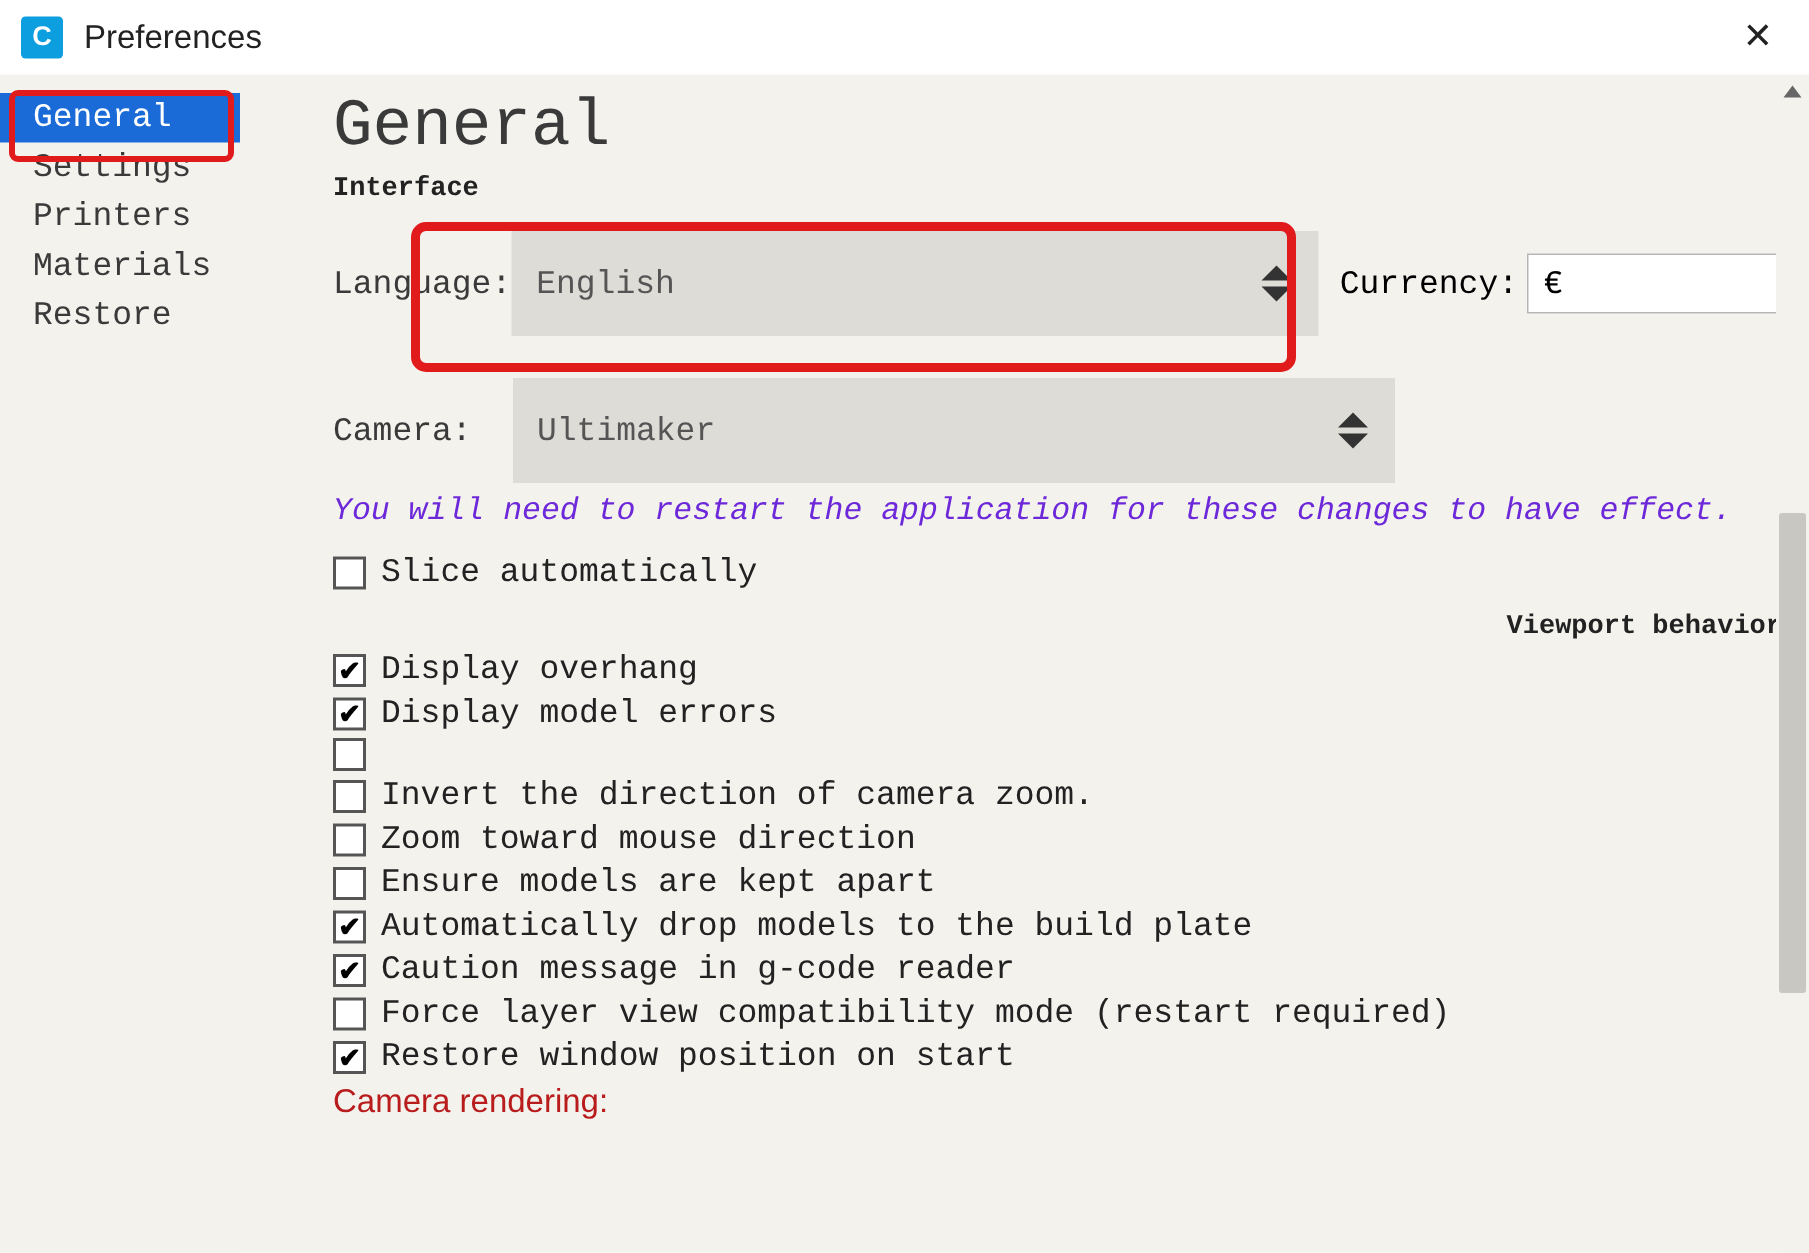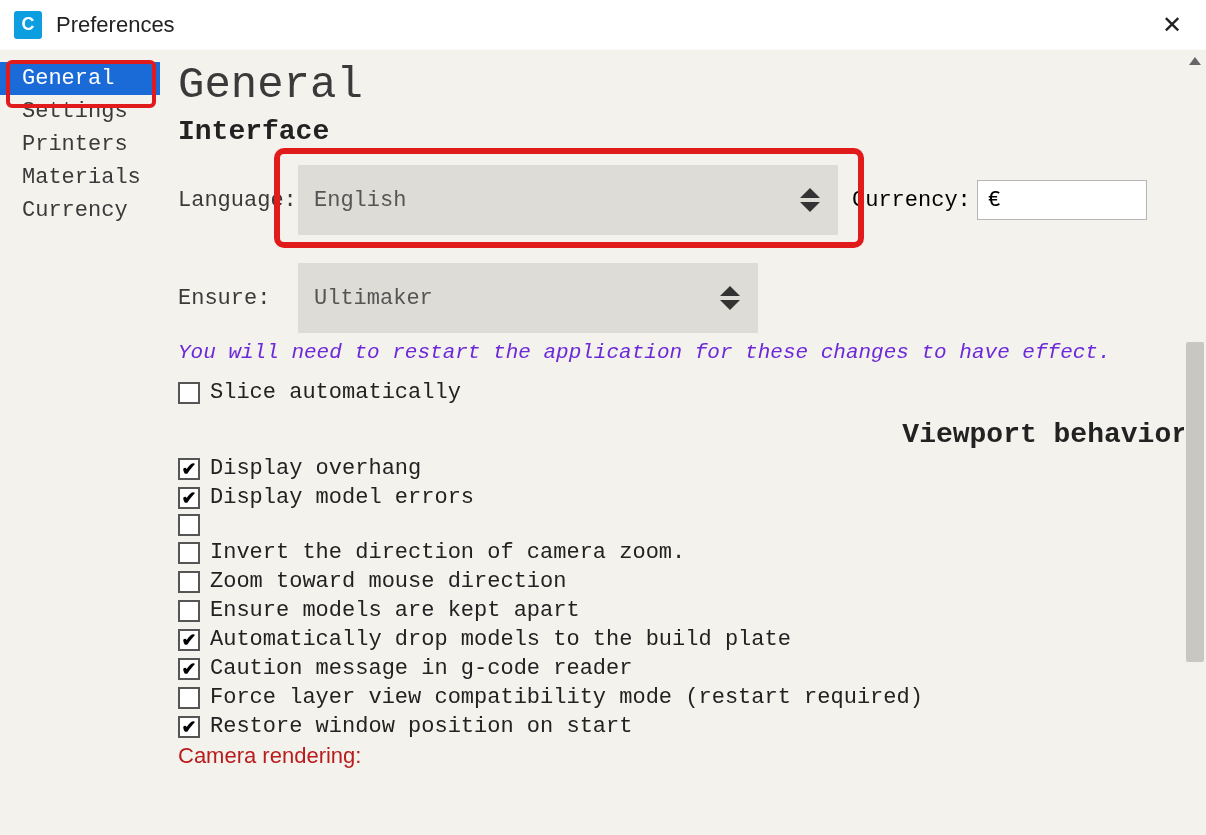--- a/index.html
+++ b/index.html
@@ -43,20 +43,21 @@
     font-size: 24px;
     cursor: pointer;
     color: #222;
     padding: 6px 10px;
   }
   .workspace {
     display: flex;
     position: absolute;
     top: 50px; left: 0; right: 0; bottom: 0;
     background: #f3f2ed;
+    gap: 44px;
   }
   .sidebar {
     width: 160px;
     padding-top: 12px;
     background: #f3f2ed;
   }
   .sidebar-item {
     font-family: "Courier New", monospace;
     font-size: 22px;
     color: #3a3a3a;
@@ -85,21 +86,21 @@
   .page-title {
     font-family: "Courier New", monospace;
     font-weight: normal;
     font-size: 44px;
     color: #3a3a3a;
     margin-bottom: 2px;
   }
   .section-heading {
     font-family: "Courier New", monospace;
     font-weight: bold;
-    font-size: 28px;
+    font-size: 18px;
     color: #222;
     margin: 6px 0 6px 0;
     font-style: normal;
   }
   .row {
     display: flex;
     align-items: center;
     margin: 4px 0;
   }
   .field-label {
@@ -114,21 +115,21 @@
     display: flex;
     align-items: center;
     padding: 0 16px;
     font-family: "Courier New", monospace;
     font-size: 22px;
     color: #555;
     position: relative;
     cursor: pointer;
   }
   .select-lang { width: 540px; }
-  .select-theme { width: 460px; margin-left: 120px; }
+  .select-theme { width: 588px; margin-left: 120px; }
   .spinner-arrows {
     position: absolute;
     right: 18px;
     top: 50%;
     transform: translateY(-50%);
     display: flex;
     flex-direction: column;
     gap: 4px;
   }
   .arrow-up, .arrow-down {
@@ -232,21 +233,21 @@
   <div class="title-text">Preferences</div>
   <div class="close-btn">✕</div>
 </div>
 
 <div class="workspace">
   <div class="sidebar">
     <div class="sidebar-item active">General</div>
     <div class="sidebar-item">Settings</div>
     <div class="sidebar-item">Printers</div>
     <div class="sidebar-item">Materials</div>
-    <div class="sidebar-item">Currency</div>
+    <div class="sidebar-item">Restore</div>
   </div>
 
   <div class="main">
     <h1 class="page-title">General</h1>
 
     <div class="section-heading">Interface</div>
 
     <div class="row" style="margin-top:18px;">
       <div class="field-label">Language:</div>
       <div class="select-box select-lang">
@@ -254,21 +255,21 @@
         <div class="spinner-arrows">
           <div class="arrow-up"></div>
           <div class="arrow-down"></div>
         </div>
       </div>
       <div class="currency-label">Currency:</div>
       <input class="currency-input" value="€" style="">
     </div>
 
     <div class="row" style="margin-top:28px;">
-      <div class="field-label">Ensure:</div>
+      <div class="field-label">Camera:</div>
       <div class="select-box select-theme" style="margin-left:0;">
         <span>Ultimaker</span>
         <div class="spinner-arrows">
           <div class="arrow-up"></div>
           <div class="arrow-down"></div>
         </div>
       </div>
     </div>
 
     <div class="restart-note">You will need to restart the application for these changes to have effect.</div>

